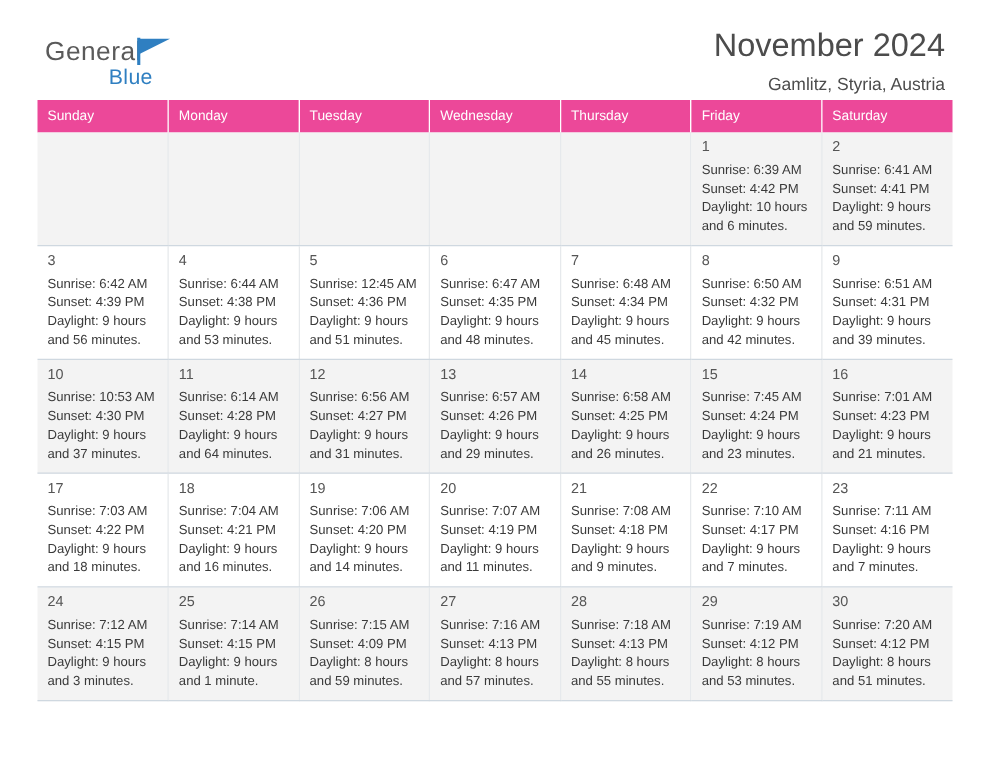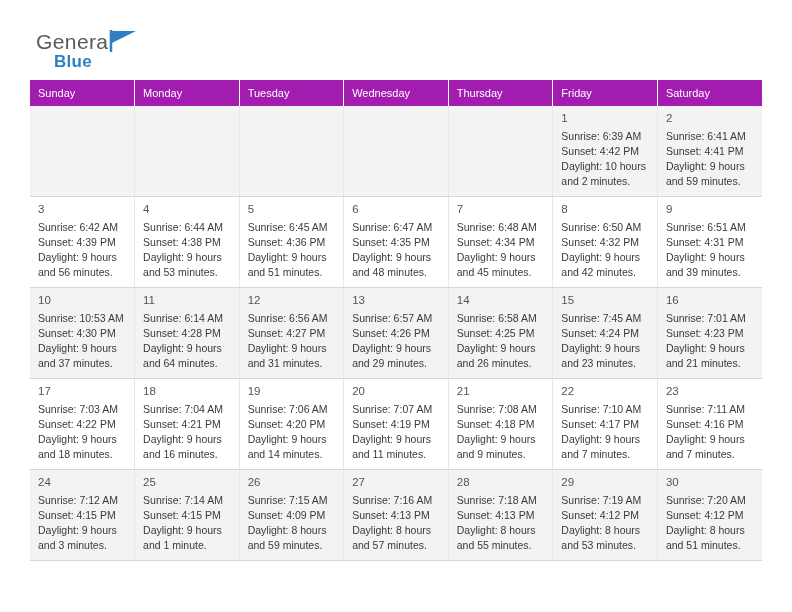--- a/index.html
+++ b/index.html
@@ -34,26 +34,25 @@
     height: 48px;
   }
   .logo-general {
     font-size: 21px;
     color: #5a5a5a;
     letter-spacing: 0.4px;
     font-family: "Liberation Sans", sans-serif;
   }
   .logo-blue {
     position: absolute;
-    left: 18px;
+    left: 51px;
     top: 22px;
     font-size: 17px;
     color: #2f7fc1;
     letter-spacing: 0.3px;
-    font-weight: bold;
   }
   .logo-flag {
     position: absolute;
     left: 73px;
     top: 0px;
     width: 30px;
     height: 22px;
   }
   .title-block {
     position: absolute;
@@ -73,21 +72,21 @@
     color: #4c4c4c;
   }
   
   table.cal {
     width: 732px;
     border-collapse: collapse;
     table-layout: fixed;
     margin-top: 4px;
   }
   table.cal th {
-    background: #a21caf;
+    background: #ec4899;
     color: #ffffff;
     font-size: 11px;
     font-weight: normal;
     text-align: left;
     padding: 6px 8px;
     border-right: 1px solid #ffffff;
     height: 14px;
   }
   table.cal th:last-child { border-right: none; }
   table.cal td {
@@ -119,20 +118,24 @@
   <div class="header">
     <div class="logo">
       <span class="logo-general">General</span>
       <span class="logo-blue">Blue</span>
       <span class="logo-flag">
         <svg width="30" height="22" viewBox="0 0 30 22">
           <path d="M2 0 L2 22" stroke="#2f7fc1" stroke-width="2.5" fill="none"></path>
           <path d="M3 1 L27 1 L3 13 Z" fill="#2f7fc1"></path>
         </svg>
       </span>
+    </div>
+    <div class="title-block">
+      <div class="cal-title">November 2024</div>
+      <div class="cal-sub">Gamlitz, Styria, Austria</div>
     </div>
   </div>
 
   <table class="cal">
     <thead>
       <tr>
         <th>Sunday</th>
         <th>Monday</th>
         <th>Tuesday</th>
         <th>Wednesday</th>
@@ -157,21 +160,21 @@
           </td>
           <td class="empty">
             <div class="info"></div>
           </td>
           <td>
             <span class="daynum">1</span>
             <div class="info">
               <div>Sunrise: 6:39 AM</div>
               <div>Sunset: 4:42 PM</div>
               <div>Daylight: 10 hours</div>
-              <div>and 2 minutes.</div>
+              <div>and 6 minutes.</div>
             </div>
           </td>
           <td>
             <span class="daynum">2</span>
             <div class="info">
               <div>Sunrise: 6:41 AM</div>
               <div>Sunset: 4:41 PM</div>
               <div>Daylight: 9 hours</div>
               <div>and 59 minutes.</div>
             </div>
@@ -192,21 +195,21 @@
             <div class="info">
               <div>Sunrise: 6:44 AM</div>
               <div>Sunset: 4:38 PM</div>
               <div>Daylight: 9 hours</div>
               <div>and 53 minutes.</div>
             </div>
           </td>
           <td>
             <span class="daynum">5</span>
             <div class="info">
-              <div>Sunrise: 6:45 AM</div>
+              <div>Sunrise: 12:45 AM</div>
               <div>Sunset: 4:36 PM</div>
               <div>Daylight: 9 hours</div>
               <div>and 51 minutes.</div>
             </div>
           </td>
           <td>
             <span class="daynum">6</span>
             <div class="info">
               <div>Sunrise: 6:47 AM</div>
               <div>Sunset: 4:35 PM</div>

